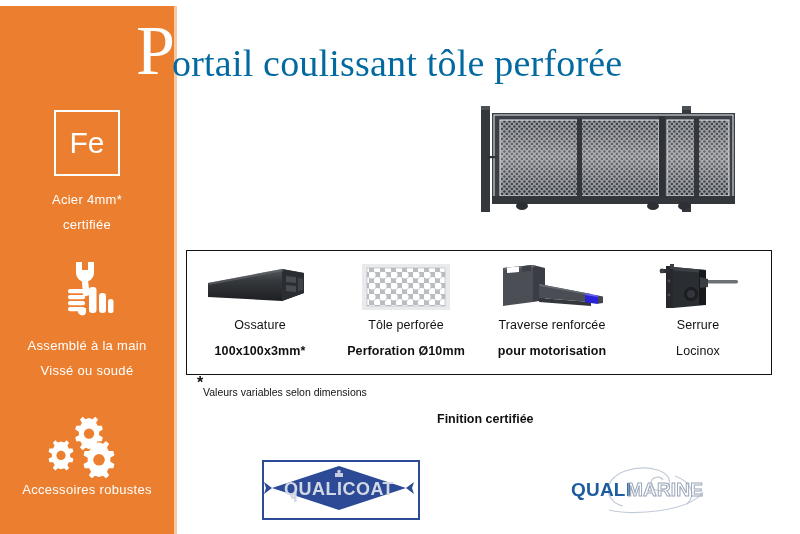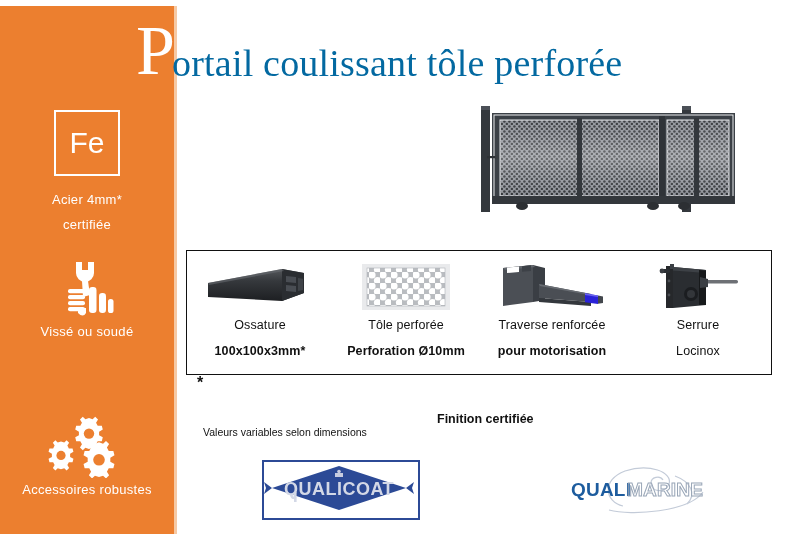--- a/index.html
+++ b/index.html
@@ -71,21 +71,21 @@
   }
   .feature-t2{
     font-size:12.5px;color:#111111;font-weight:700;margin-top:9px;
     text-align:left;line-height:1.35;letter-spacing:.1px;
   }
   .feature-t2.plain{font-weight:400;}
 
   
   .footnote{
     position:absolute;left:203px;top:386px;
-    font-size:10.5px;color:#111111;white-space:nowrap;margin-top:40px;
+    font-size:10.5px;color:#111111;white-space:nowrap;
   }
   .footnote-star{
     position:absolute;left:197px;top:378px;
     font-size:16px;color:#111111;line-height:10px;font-weight:700;
   }
   .finition{
     position:absolute;left:437px;top:412px;
     font-size:12.5px;font-weight:700;color:#111111;white-space:nowrap;
   }
 
@@ -131,20 +131,21 @@
           <rect x="10" y="47" width="17" height="4.2" rx="2"></rect>
 
           <path d="M20 53 q5 5 8 0 l0 -5 l-8 0 Z"></path>
 
           <rect x="31" y="27" width="7.5" height="26" rx="3.2"></rect>
           <rect x="41" y="33" width="7" height="20" rx="3.2"></rect>
           <rect x="50" y="39" width="5.5" height="14" rx="2.6"></rect>
         </g>
       </svg>
     </div>
+    <div class="side-label" style="margin-top:14px;">Assemblé à la main</div>
     <div class="side-label">Vissé ou soudé</div>
   </div>
 
   <div class="side-block" style="top:412px;">
     <div class="icon-wrap" style="height:66px;align-items:center;">
       <svg width="96" height="66" viewBox="0 0 96 66" aria-hidden="true">
         <g fill="#ffffff">
 
           <g transform="translate(50,20)">
             <path d="M0,-17 L4.4,-15.6 L7.6,-18.6 L11,-15.2 L8.6,-11.4 L10.6,-7.6 L15.6,-7.6 L16.8,-2.9 L12.3,-0.4 L12.3,4 L16.8,6.5 L15.6,11.2 L10.6,11.2 L8.6,15 L11,18.8 L7.6,22.2 L4.4,19.2 L0,20.6 L-4.4,19.2 L-7.6,22.2 L-11,18.8 L-8.6,15 L-10.6,11.2 L-15.6,11.2 L-16.8,6.5 L-12.3,4 L-12.3,-0.4 L-16.8,-2.9 L-15.6,-7.6 L-10.6,-7.6 L-8.6,-11.4 L-11,-15.2 L-7.6,-18.6 L-4.4,-15.6 Z" transform="scale(0.82)"></path>

